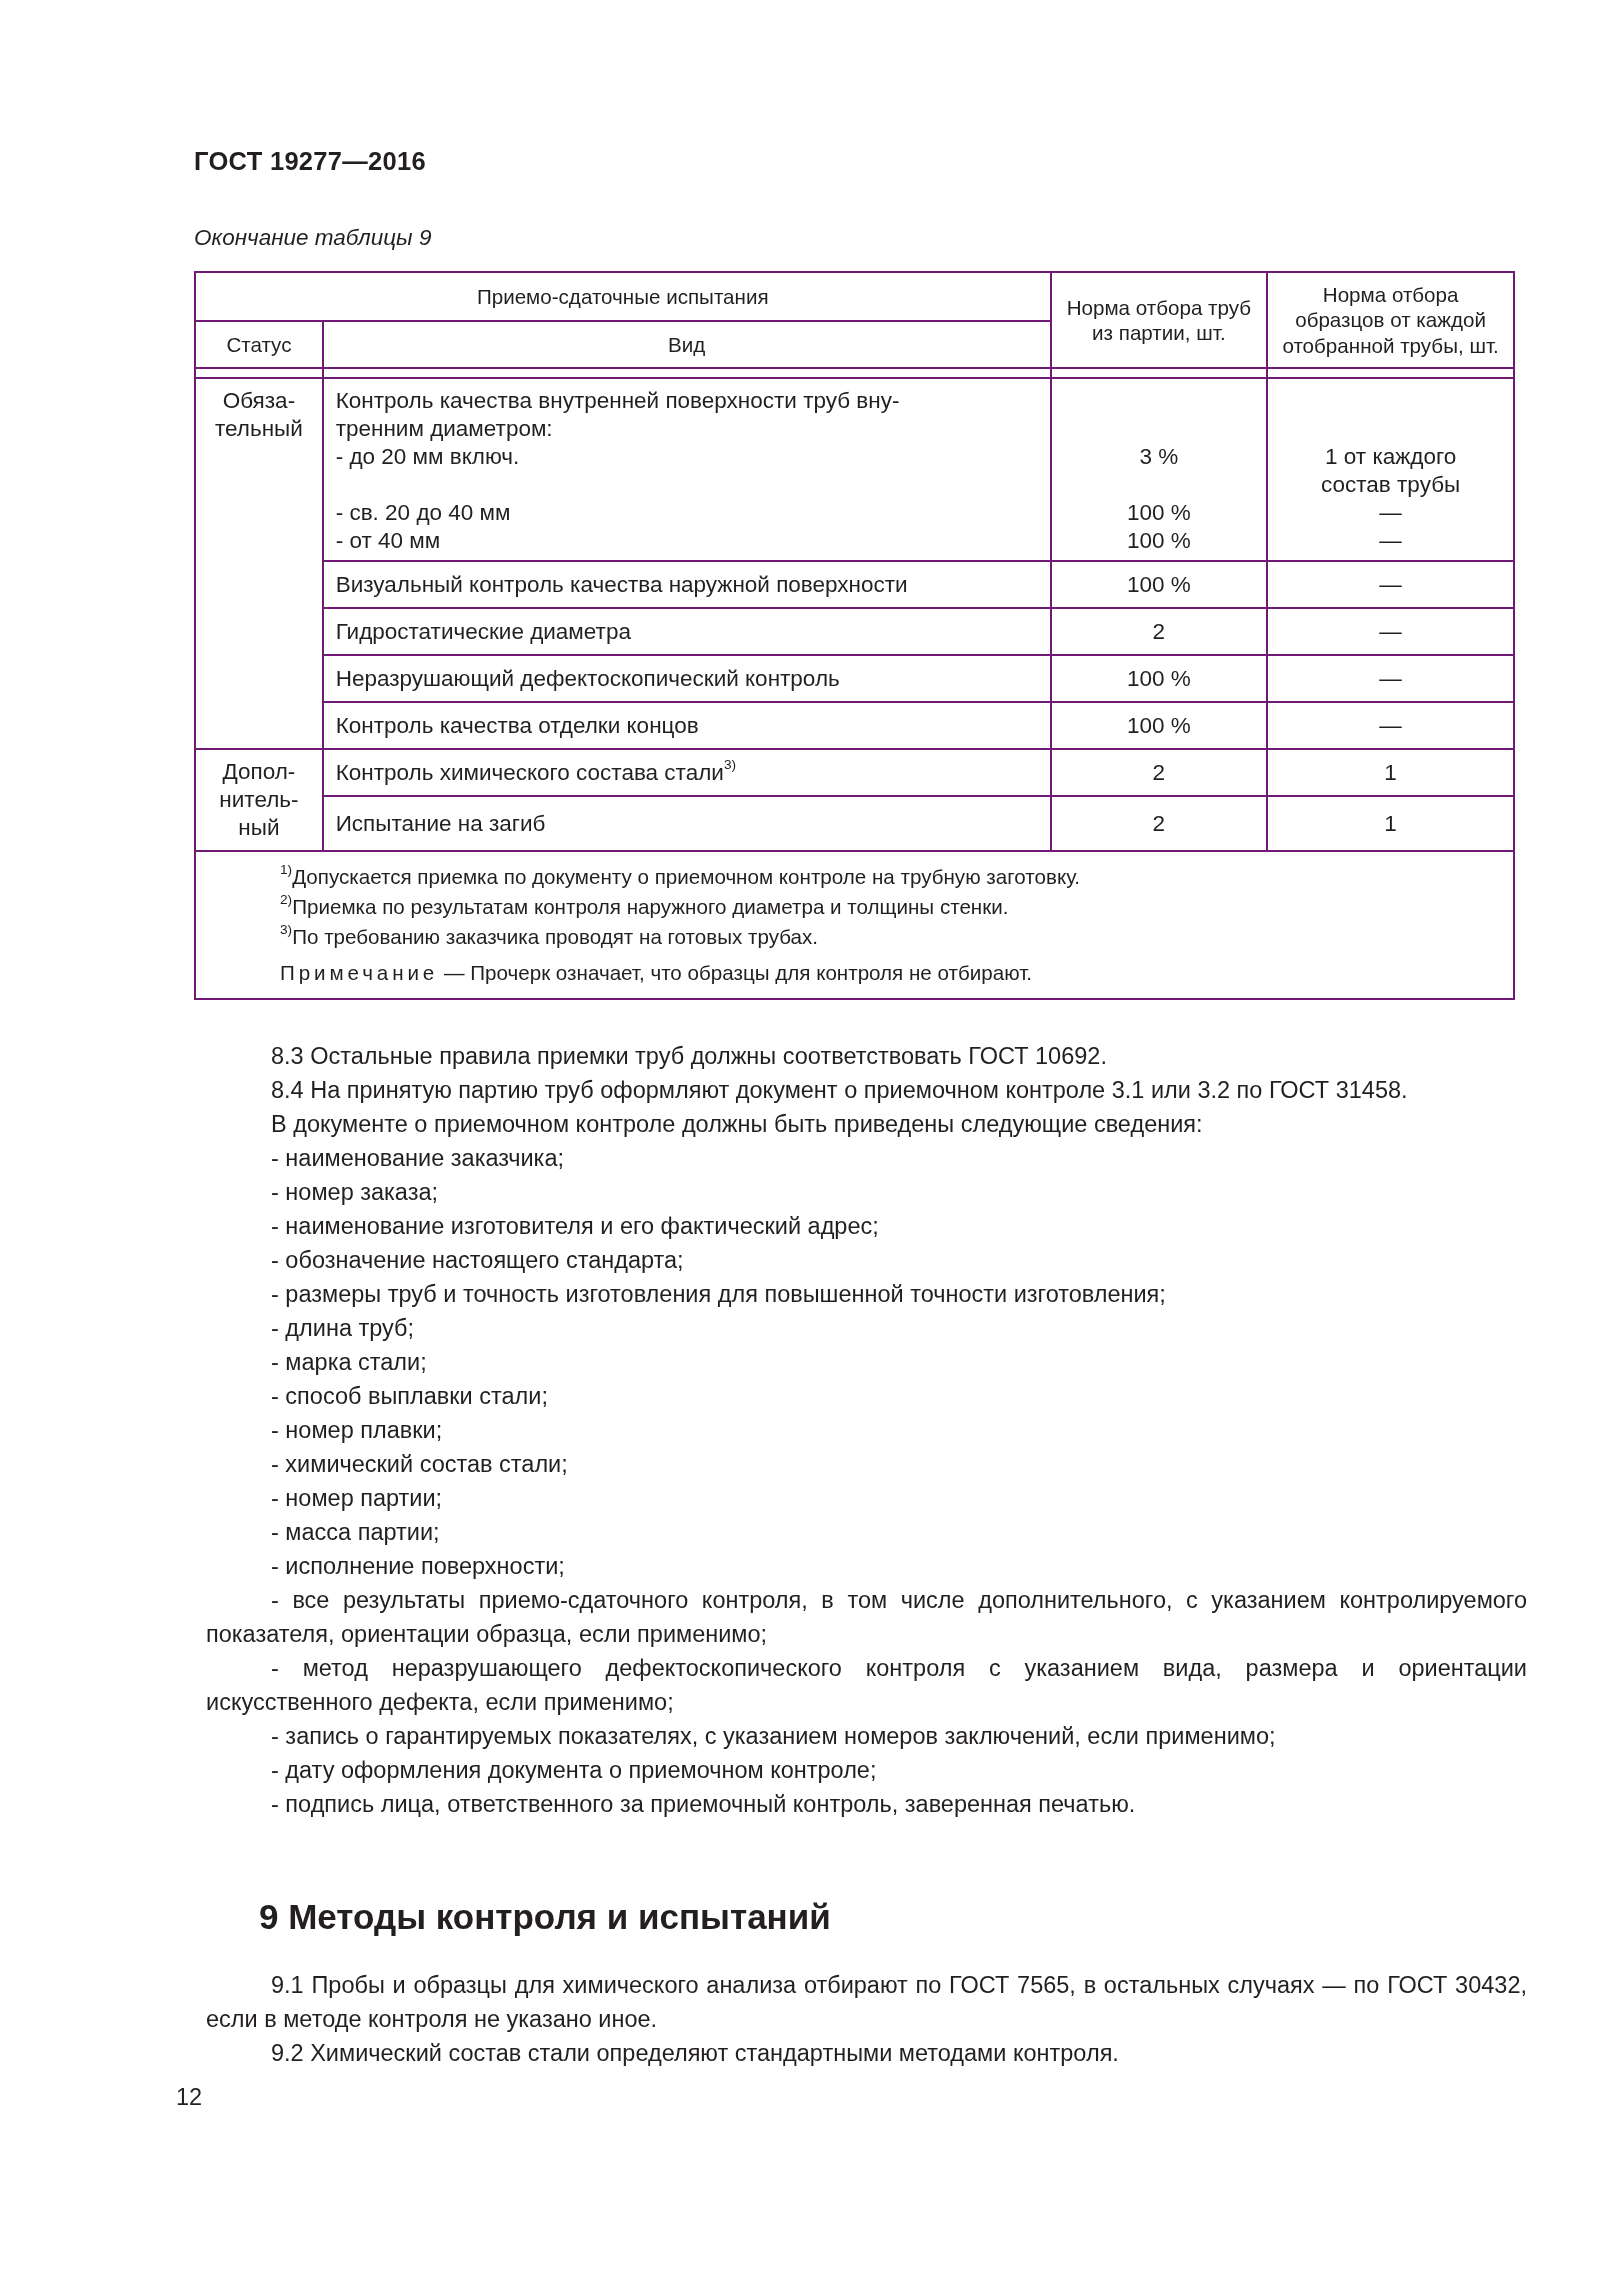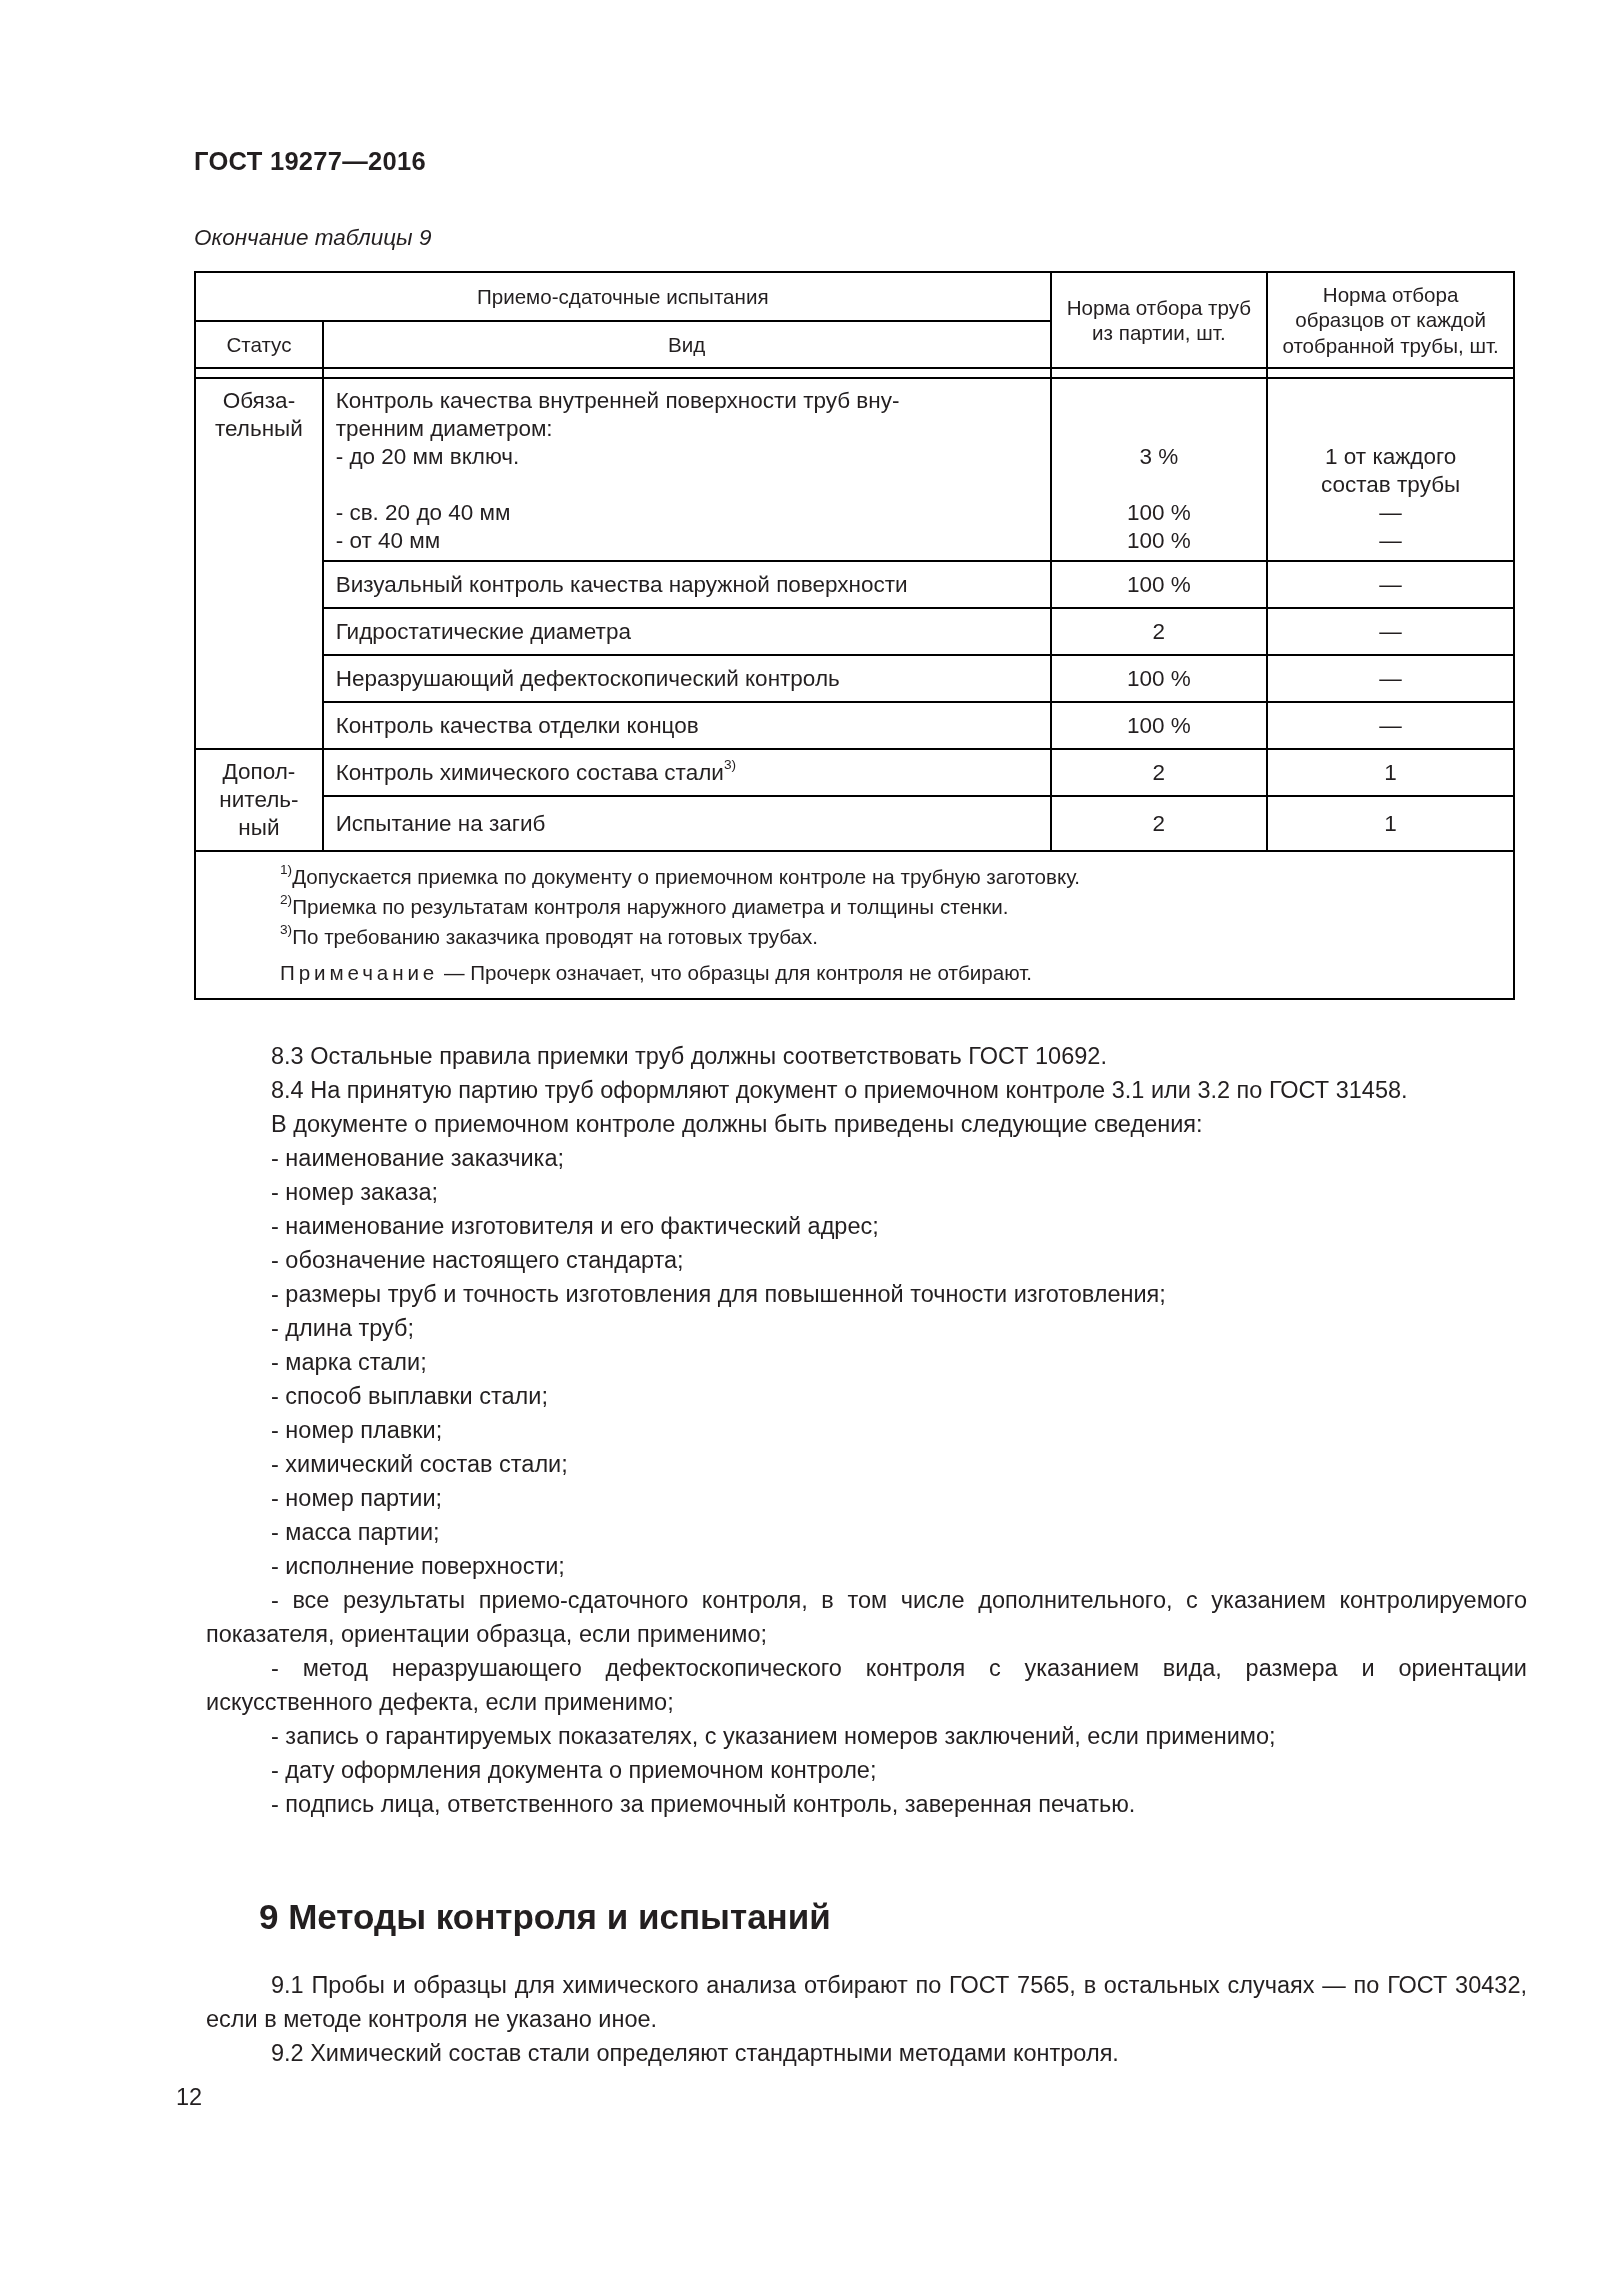--- a/index.html
+++ b/index.html
@@ -15,21 +15,21 @@
   .table-caption {
     position: absolute; left: 194px; top: 225px;
     font-size: 22.5px; font-style: italic;
   }
   table.main {
     position: absolute; left: 194px; top: 271px; width: 1321px;
     border-collapse: collapse; font-size: 22.5px; line-height: 28px;
     border: 2.9px solid #231f20;
   }
   table.main td, table.main th {
-    border: 2px solid #000000; padding: 0 11.8px; font-weight: normal;
+    border: 2px solid #701a75; padding: 0 11.8px; font-weight: normal;
     vertical-align: middle;
   }
   table.main th { font-size: 20.6px; line-height: 25.5px; text-align: center; }
   .h-group { height: 49px; }
   .h-sub { height: 47px; }
   .sep-row td { height: 7.8px; padding: 0; border-left: 2px solid #231f20; border-right: 2px solid #231f20; border-top: 2px solid #231f20; border-bottom: 2px solid #231f20; }
   .col-status { width: 110px; text-align: center; }
   .col-kind { width: 776px; }
   .col-norm1 { width: 255px; text-align: center; }
   .col-norm2 { width: 265px; text-align: center; }

